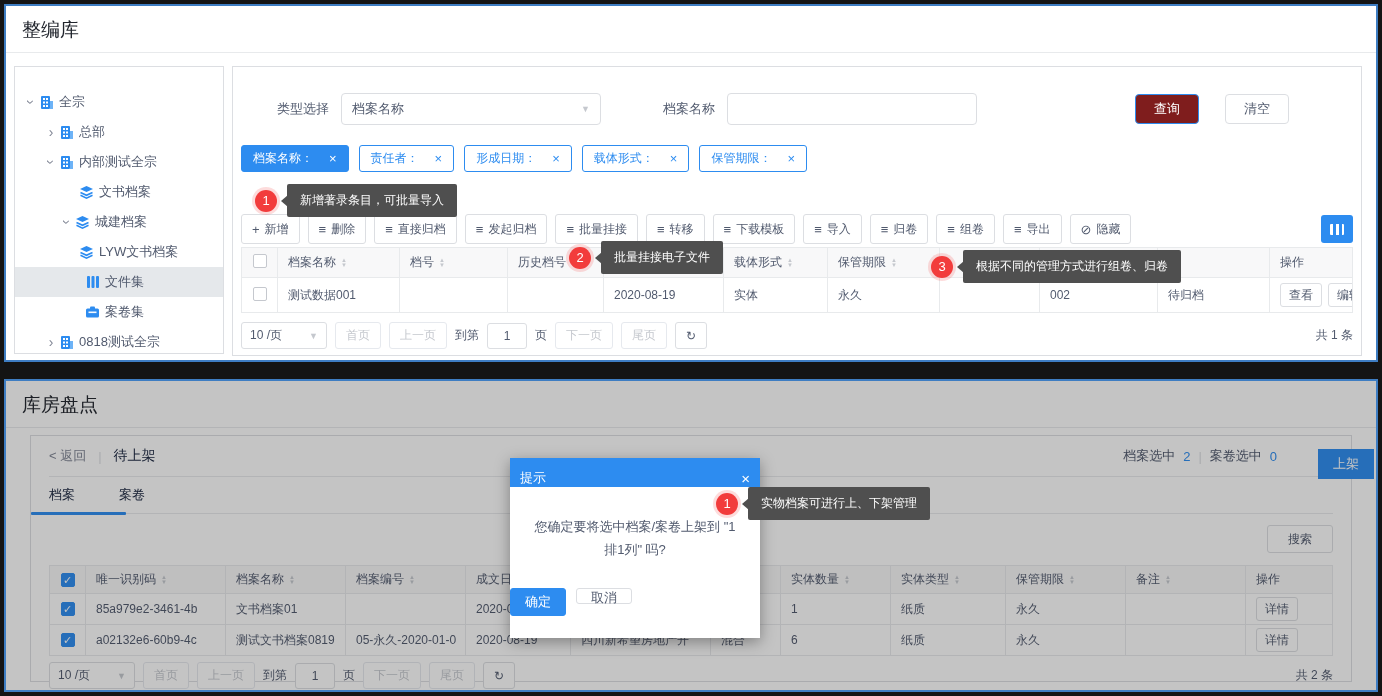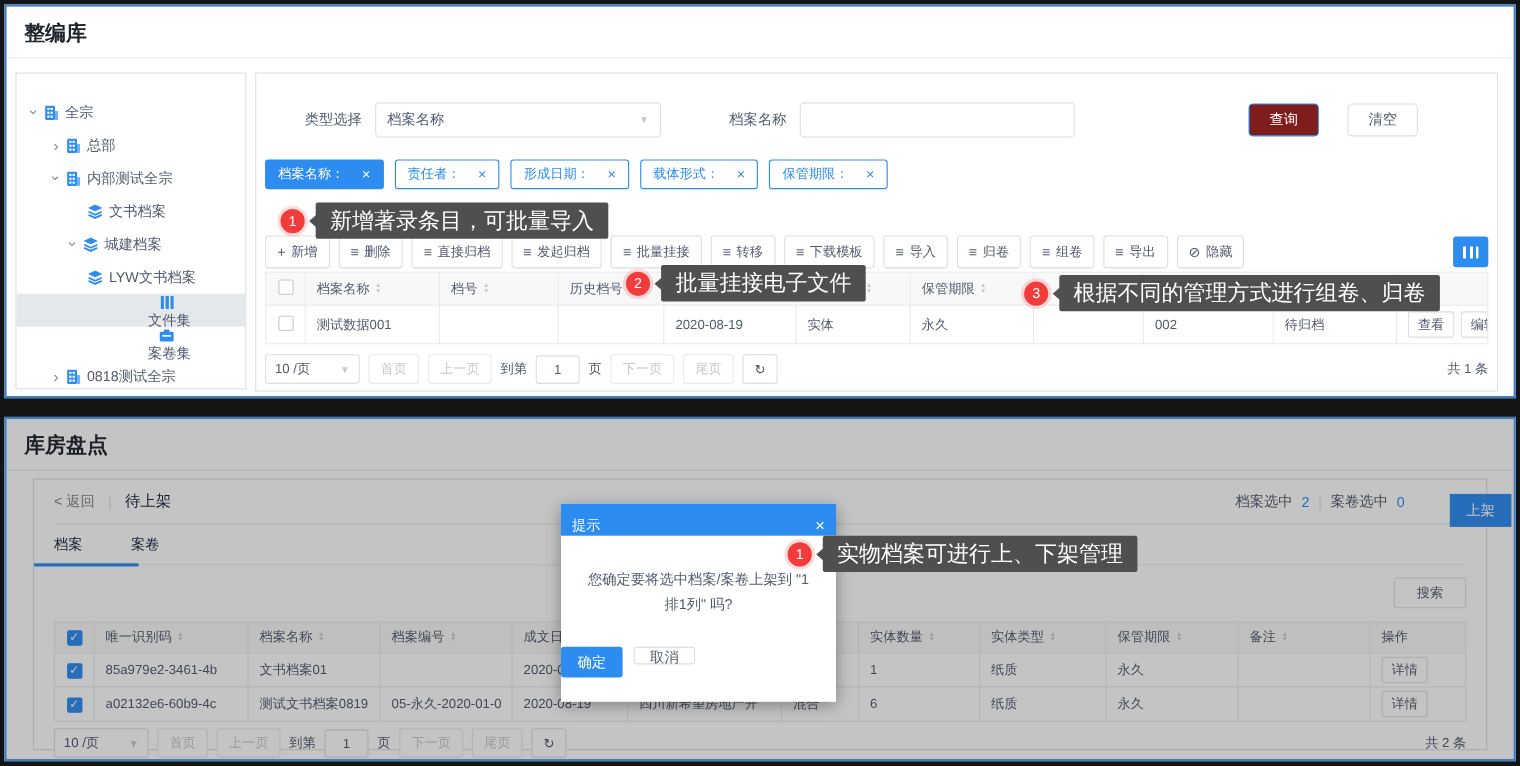--- a/index.html
+++ b/index.html
@@ -5,32 +5,32 @@
   * { box-sizing: border-box; margin: 0; padding: 0; }
   html,body { width:1382px; height:696px; }
   body {
     font-family: "Liberation Sans", "DejaVu Sans", sans-serif;
     background:#141414; position:relative; overflow:hidden; border-radius:10px;
   }
   .panel { position:absolute; left:4px; width:1374px; background:#fff; border:2px solid #3e7dc2; }
   #top-panel { top:4px; height:358px; }
   #bottom-panel { top:379px; height:313px; }
 
-  .panel-title { font-size:19px; font-weight:700; color:#20242c; padding:11px 16px 9px; }
+  .panel-title { font-size:19px; font-weight:400; color:#20242c; padding:11px 16px 9px; }
   .panel-head { border-bottom:1px solid #e8eaec; }
 
   
   .top-body { position:relative; height:308px; }
   .tree-card { position:absolute; left:8px; top:13px; width:210px; height:288px; border:1px solid #dcdee2; background:#fff; padding-top:20px; overflow:hidden; }
   .tree-item { height:30px; display:flex; align-items:center; font-size:13px; color:#515a6e; cursor:pointer; white-space:nowrap; }
   .tree-item.selected { background:#e5e8eb; }
   .tw-caret { width:16px; text-align:center; color:#808695; font-size:14px; display:inline-block; flex:0 0 16px; }
   .tw-caret.down { transform:rotate(90deg); }
   .tw-icon { width:15px; flex:0 0 15px; display:inline-flex; align-items:center; justify-content:center; margin-right:5px; }
-  .lv0 { padding-left:8px; } .lv1 { padding-left:28px; } .lv2 { padding-left:48px; } .lv3 { padding-left:70px;flex-direction:column; }
+  .lv0 { padding-left:8px; } .lv1 { padding-left:28px; } .lv2 { padding-left:48px; } .lv3 { padding-left:70px; }
 
   .content-card { position:absolute; left:226px; top:13px; width:1130px; height:290px; border:1px solid #dcdee2; background:#fff; padding:0 8px; }
 
   .search-row { margin:26px 0 0 36px; display:flex; align-items:center; height:32px; font-size:13px; color:#515a6e; }
   .sel { width:260px; height:32px; border:1px solid #dcdee2; border-radius:4px; display:flex; align-items:center; padding:0 10px; margin-left:12px; background:#fff; cursor:pointer; }
   .sel .caret { margin-left:auto; color:#c5c8ce; font-size:9px; }
   .search-row .lbl2 { margin-left:62px; }
   .inp { width:250px; height:32px; border:1px solid #dcdee2; border-radius:4px; margin-left:12px; padding:0 8px; font-size:13px; color:#515a6e; outline:none; }
   .btn { border-radius:4px; font-size:13px; height:30px; padding:0 18px; cursor:pointer; }
   .btn-primary { background:#7f1d1d; border:1px solid #2d8cf0; color:#fff; }
@@ -65,21 +65,21 @@
   .psel { width:86px; height:27px; border:1px solid #dcdee2; border-radius:3px; display:flex; align-items:center; padding:0 8px; background:#fff; cursor:pointer; }
   .psel .caret { margin-left:auto; color:#c5c8ce; font-size:9px; }
   .pbtn { height:27px; padding:0 10px; border:1px solid #e6e9ee; background:#fff; color:#c5c8ce; border-radius:3px; font-size:12px; cursor:pointer; white-space:nowrap; }
   .pbtn.en { color:#515a6e; border-color:#dcdee2; }
   .pinput { width:40px; height:26px; border:1px solid #dcdee2; border-radius:3px; text-align:center; font-size:12px; color:#515a6e; outline:none; }
   .ptotal { margin-left:auto; color:#515a6e; }
 
   
   .callout { position:absolute; display:flex; align-items:center; z-index:6; }
   .badge { width:22px; height:22px; border-radius:50%; background:#f23c3c; color:#fff; font-size:13px; display:flex; align-items:center; justify-content:center; box-shadow:0 0 0 3px rgba(242,60,60,.18); flex:0 0 22px; }
-  .ctip { margin-left:10px; background:#4f4f4f; color:#fff; font-size:20px; height:33px; display:flex; align-items:center; padding:0 13px; border-radius:2px; position:relative; white-space:nowrap; }
+  .ctip { margin-left:10px; background:#4f4f4f; color:#fff; font-size:12px; height:33px; display:flex; align-items:center; padding:0 13px; border-radius:2px; position:relative; white-space:nowrap; }
   .ctip::before { content:""; position:absolute; left:-6px; top:50%; transform:translateY(-50%); border-top:6px solid transparent; border-bottom:6px solid transparent; border-right:7px solid #4f4f4f; }
   .c1 { left:22px; top:117px; } .c2 { left:336px; top:174px; } .c3 { left:698px; top:183px; }
 
   
   .b-card { position:absolute; left:24px; top:54px; width:1322px; height:247px; border:1px solid #dcdee2; background:#fff; padding:0 18px; }
   .b-head { height:41px; display:flex; align-items:center; font-size:13px; border-bottom:1px solid #e8eaec; }
   .back { color:#808695; cursor:pointer; }
   .hsep { color:#dcdee2; margin:0 12px; }
   .b-sub { color:#17233d; font-size:14px; }
   .sel-info { margin-left:auto; margin-right:56px; color:#515a6e; font-size:13px; display:flex; align-items:center; gap:8px; }

